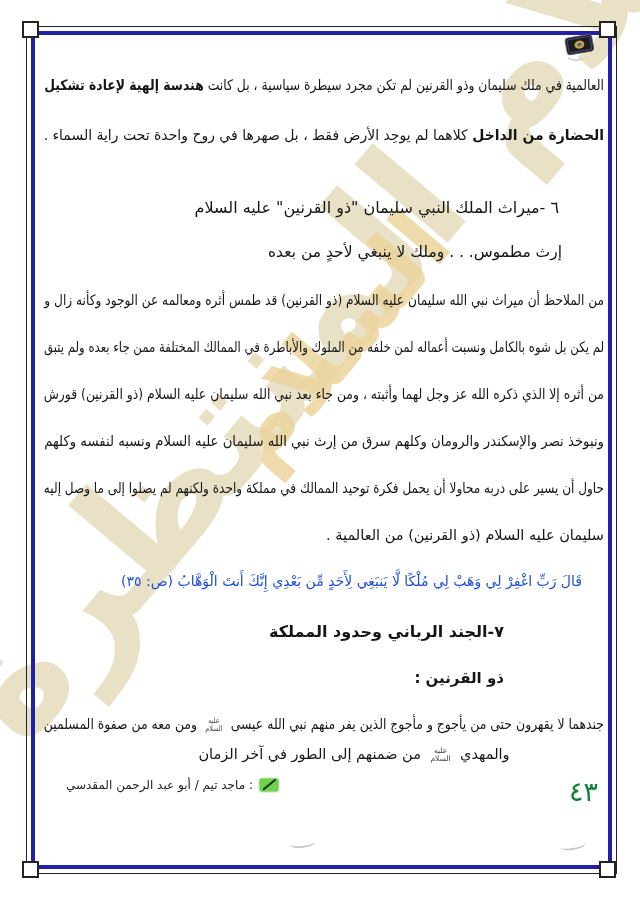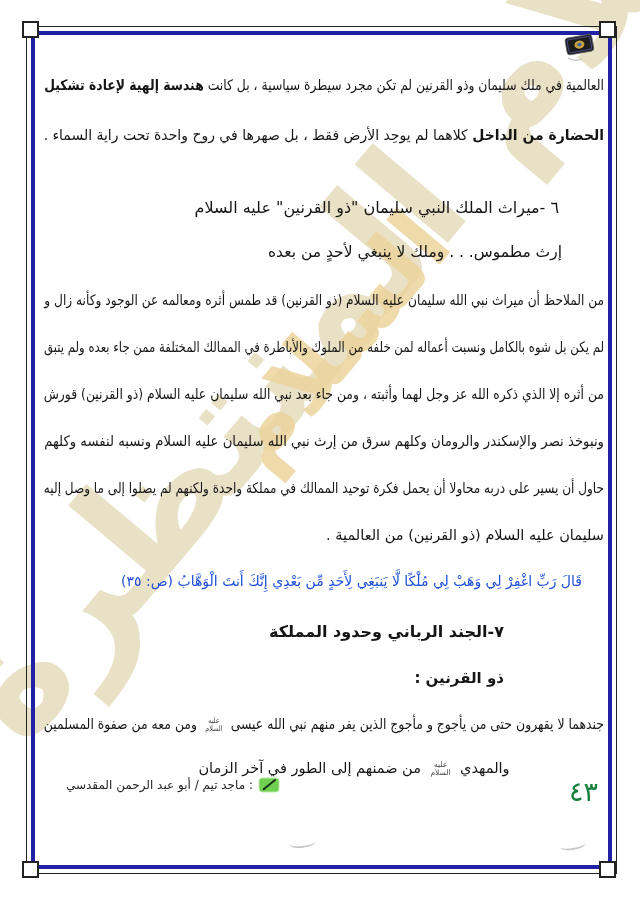--- a/index.html
+++ b/index.html
@@ -33,21 +33,21 @@
   b{font-weight:bold;}
   .h6{margin-top:50px;font-size:16px;font-weight:normal;text-align:right;padding-left:0;
       padding-right:0;margin-right:45px;}
   .sub6{margin-top:26px;font-size:15.5px;font-weight:normal;text-align:right;margin-right:42px;}
   .para .line{margin-top:21px;}
   .para .line:first-child{margin-top:26px;}
   .verse{margin-top:20px;font-size:14px;text-align:right;margin-right:22px;color:#1d4ed8;}
   .h7{margin-top:28px;font-size:16px;font-weight:bold;text-align:right;margin-right:100px;}
   .dhu{margin-top:28px;font-size:15px;font-weight:bold;text-align:right;margin-right:100px;}
   .jund1{margin-top:24px;}
-  .jund2{margin-top:18px;text-align:center;padding-left:60px;}
+  .jund2{margin-top:4px;text-align:center;padding-left:60px;}
   .honorific{display:inline-block;font-size:7.5px;line-height:1.05;width:30px;
              text-align:center;vertical-align:middle;color:#444;white-space:normal;}
   
   .footer{position:absolute;left:0;right:0;top:776px;display:flex;flex-direction:row;
           justify-content:space-between;align-items:flex-start;direction:ltr;}
   .signature{margin-left:66px;display:flex;align-items:center;gap:5px;direction:rtl;
              font-size:12px;color:#222;}
   .pen-icon{width:22px;height:18px;display:inline-block;}
   .pagenum{margin-right:42px;font-size:27px;color:#15803d;letter-spacing:1px;}
   .smudge{position:absolute;width:26px;height:8px;border-bottom:2px solid #9a9a9a;

